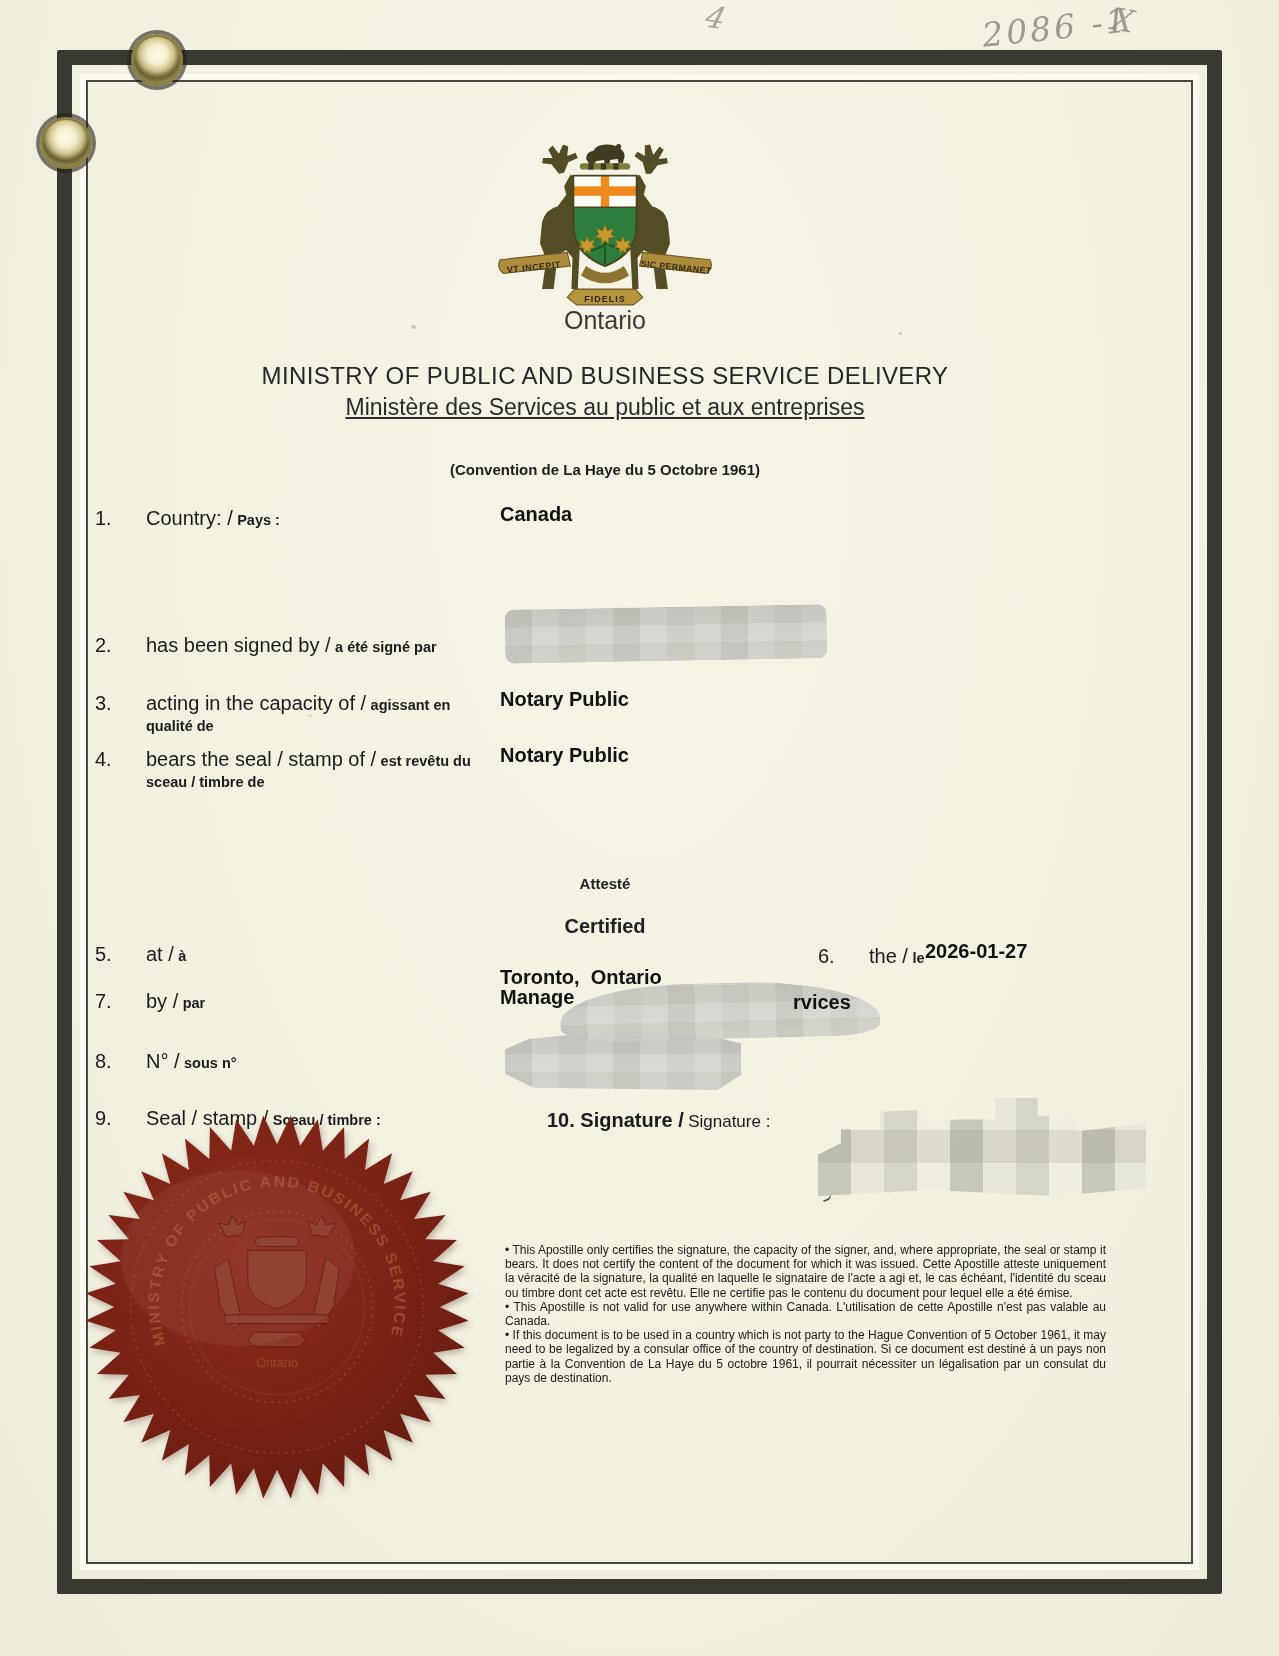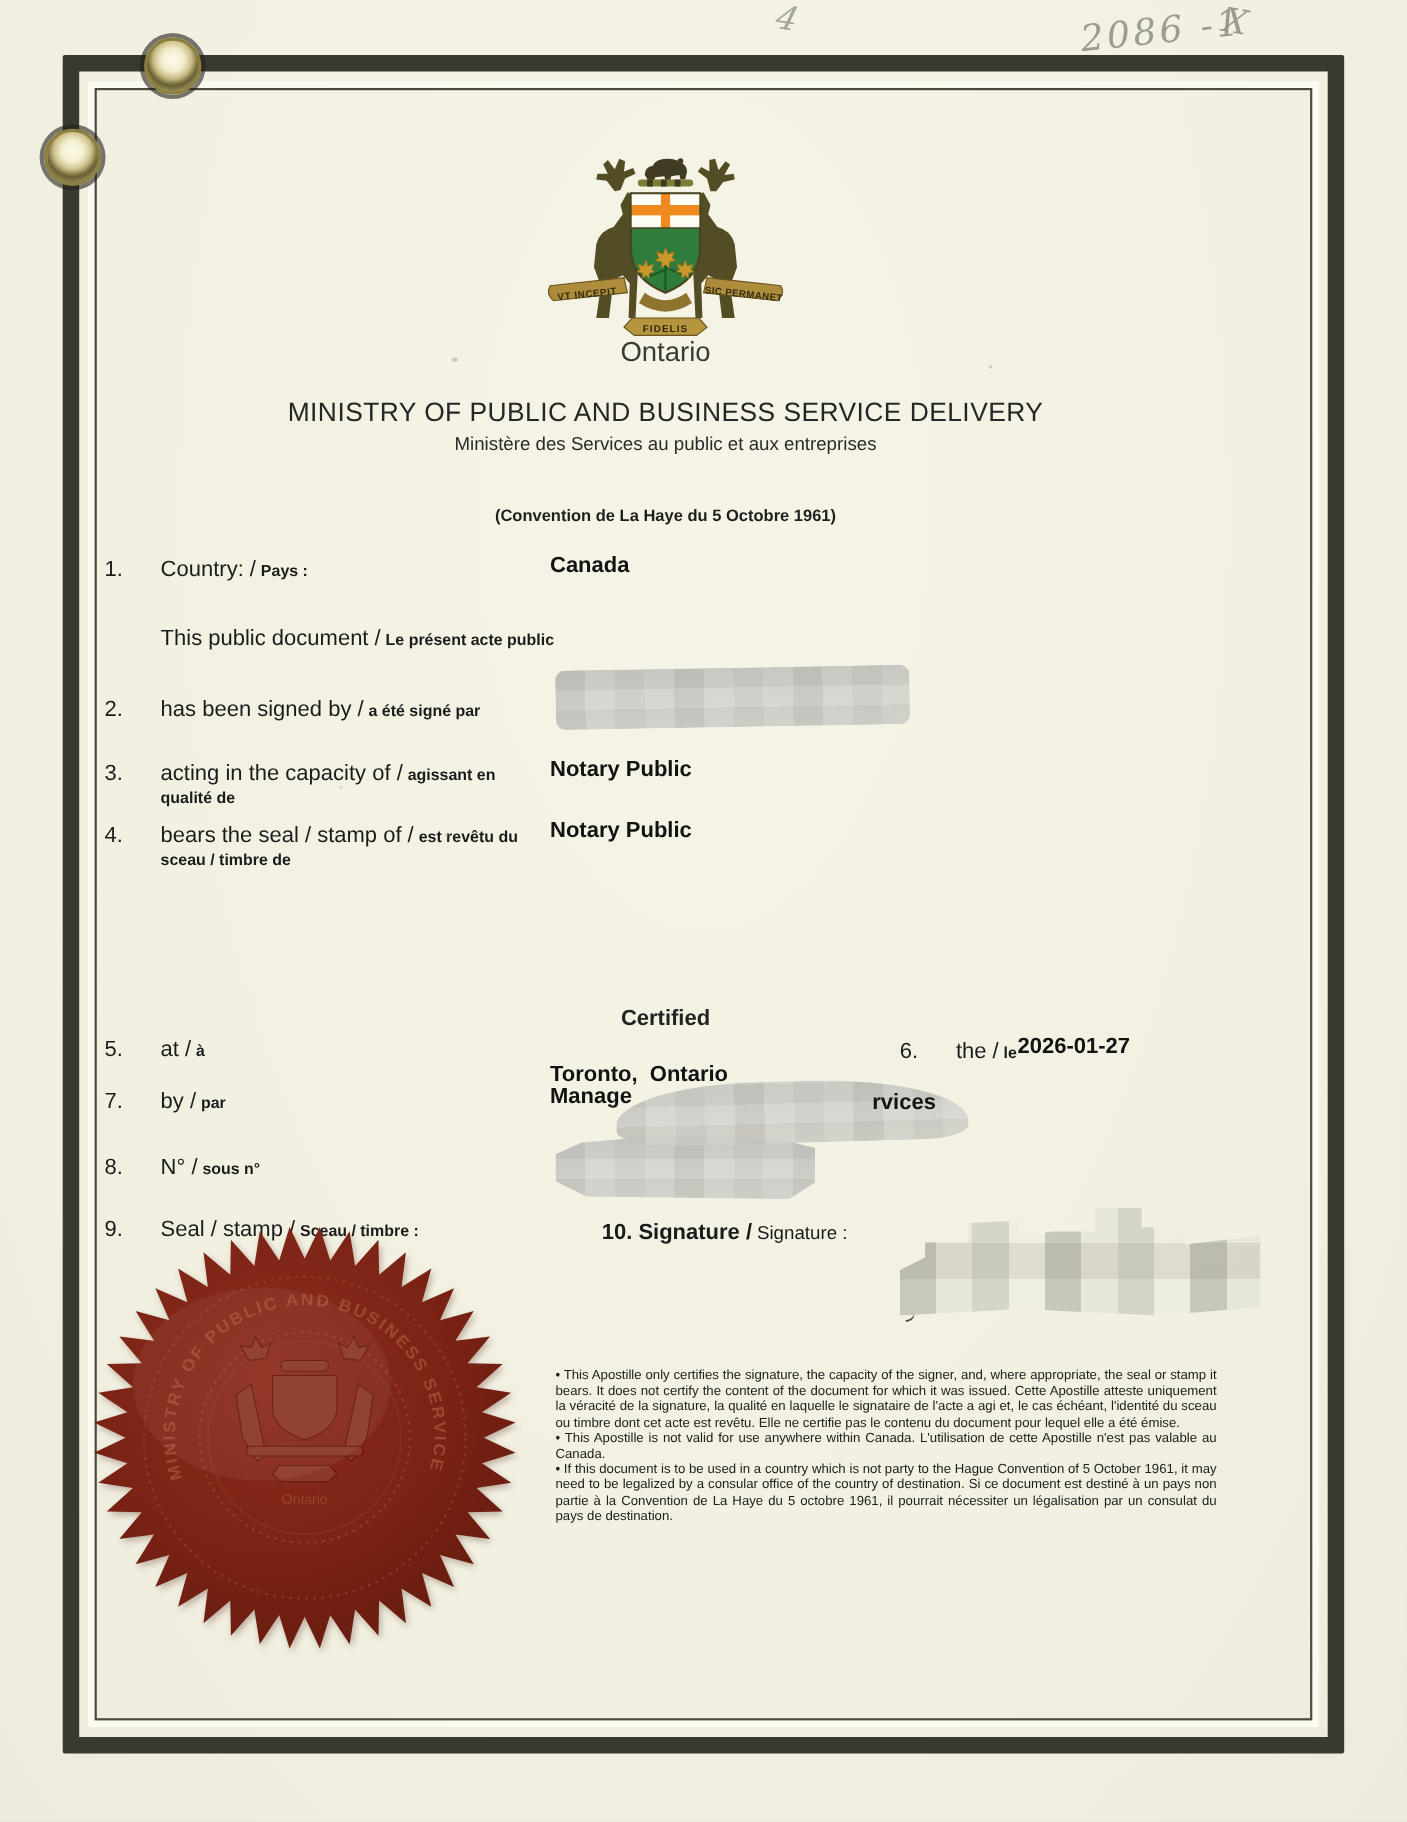--- a/index.html
+++ b/index.html
@@ -15,21 +15,21 @@
   
   .grommet{width:52px;height:52px;border-radius:50%;box-sizing:border-box;
            background:radial-gradient(circle at 50% 38%,#fdfbe9 0%,#f4efd2 26%,#cfc489 48%,#7d7440 64%,#c2b777 76%,#4a4630 100%);
            border:3px solid #8a7f3e;
            box-shadow:0 0 0 4px rgba(35,34,26,.6), inset 0 -7px 9px rgba(60,55,25,.45);}
   
   .hand{font-family:"DejaVu Serif",serif;font-style:italic;color:#8d8d83;}
   
   .centered{left:35px;width:1140px;text-align:center;color:#222;}
   .ministry-en{font-size:24px;letter-spacing:.4px;color:#262626;}
-  .ministry-fr{font-size:17px;color:#2a2a2a;}
+  .ministry-fr{font-size:23px;color:#2a2a2a;text-decoration:underline;}
   .apostille{font-size:21px;font-weight:700;color:#1e1e1e;}
   .convention{font-size:15px;font-weight:700;color:#1e1e1e;}
   
   .row{position:absolute;display:flex;align-items:baseline;}
   .num{width:27px;flex:none;font-size:20px;color:#1b1b1b;}
   .lbl{line-height:1.3;margin-left:24px;}
   .en{font-size:20px;color:#1b1b1b;}
   .fr{font-size:14.5px;font-weight:700;color:#1b1b1b;}
   .val{position:absolute;font-weight:700;font-size:20px;color:#121212;white-space:pre;}
   .cert-en{font-size:20px;font-weight:700;}
@@ -111,43 +111,41 @@
   <div class="abs centered ministry-en" style="top:362px;">MINISTRY OF PUBLIC AND BUSINESS SERVICE DELIVERY</div>
   <div class="abs centered ministry-fr" style="top:394px;">Ministère des Services au public et aux entreprises</div>
   <div class="abs centered convention" style="top:461px;">(Convention de La Haye du 5 Octobre 1961)</div>
 
   <div class="row" style="left:95px;top:505px;">
     <span class="num">1.</span>
     <span class="lbl"><span class="en">Country: /</span> <span class="fr">Pays :</span></span>
   </div>
   <div class="val" style="left:500px;top:503px;">Canada</div>
 
-  <div class="row" style="left:122px;top:567px;">
-    <span class="lbl"><span class="en">This public document /</span> <span class="fr">Le présent acte public</span></span>
-  </div>
 
   <div class="row" style="left:95px;top:632px;">
     <span class="num">2.</span>
     <span class="lbl"><span class="en">has been signed by /</span> <span class="fr">a été signé par</span></span>
   </div>
   <div class="redact mosaic-dark" style="left:505px;top:607px;width:322px;height:54px;border-radius:9px;transform:rotate(-1deg);opacity:.92;"></div>
 
   <div class="row" style="left:95px;top:690px;width:382px;">
     <span class="num">3.</span>
     <span class="lbl" style="width:352px;"><span class="en">acting in the capacity of /</span> <span class="fr">agissant en qualité de</span></span>
   </div>
   <div class="val" style="left:500px;top:688px;">Notary Public</div>
 
   <div class="row" style="left:95px;top:746px;width:392px;">
     <span class="num">4.</span>
     <span class="lbl" style="width:362px;"><span class="en">bears the seal / stamp of /</span> <span class="fr">est revêtu du sceau / timbre de</span></span>
   </div>
   <div class="val" style="left:500px;top:744px;">Notary Public</div>
 
   <div class="abs centered cert-en" style="top:895px;margin-top:20px;">Certified</div>
+  <div class="abs centered cert-fr" style="top:875px;">Attesté</div>
 
   <div class="row" style="left:95px;top:941px;">
     <span class="num">5.</span>
     <span class="lbl"><span class="en">at /</span> <span class="fr">à</span></span>
   </div>
   <div class="val" style="left:500px;top:966px;">Toronto,  Ontario</div>
   <div class="row" style="left:818px;top:943px;">
     <span class="num">6.</span>
     <span class="lbl"><span class="en">the /</span> <span class="fr">le</span></span>
   </div>

